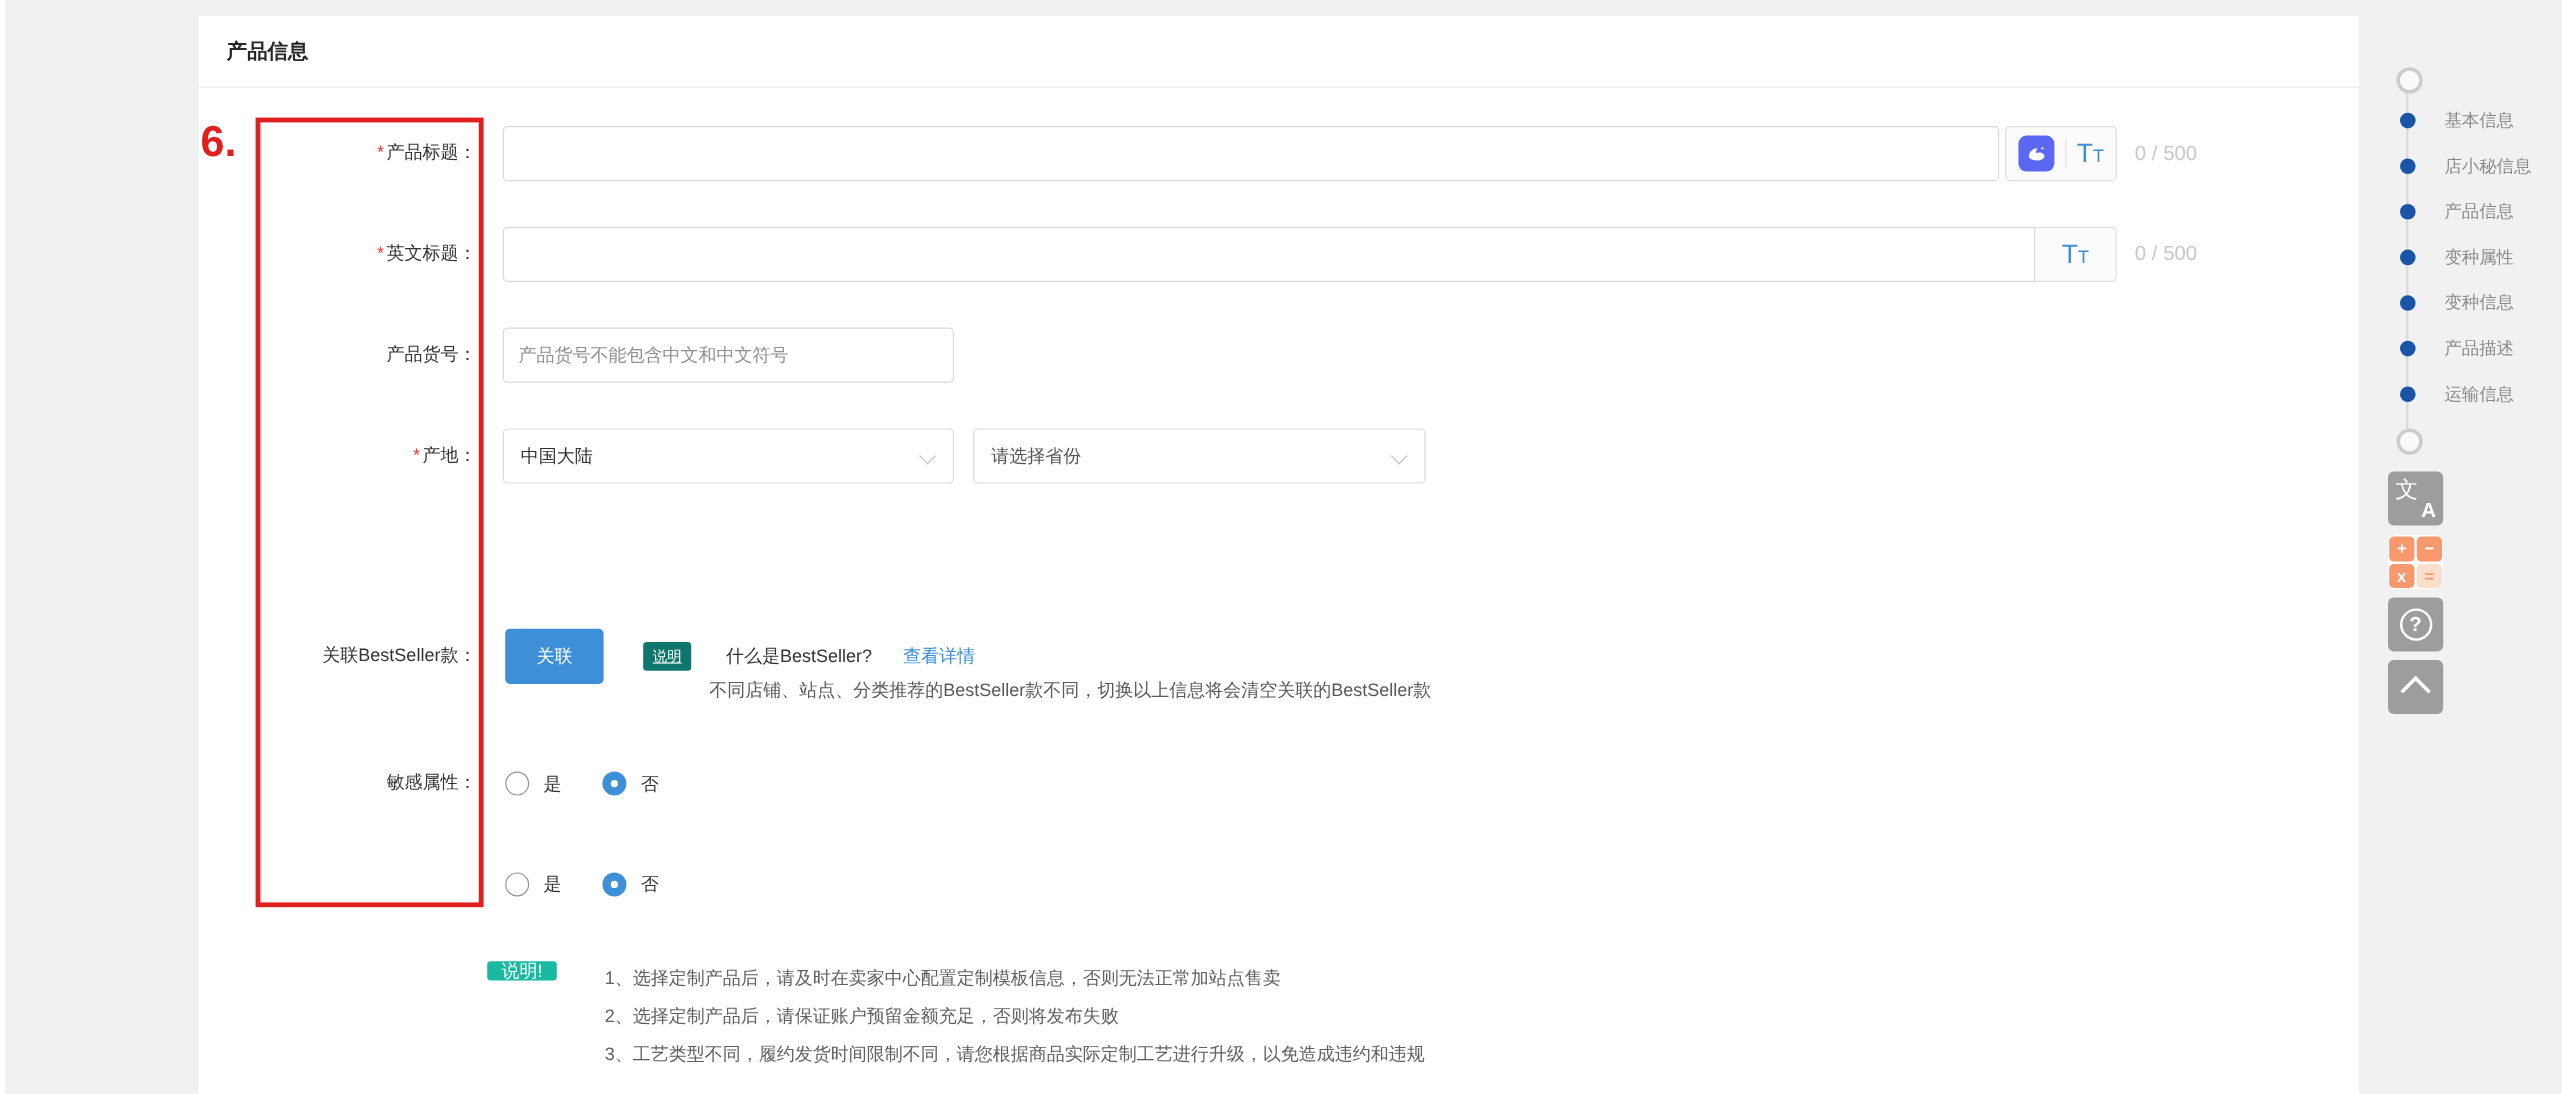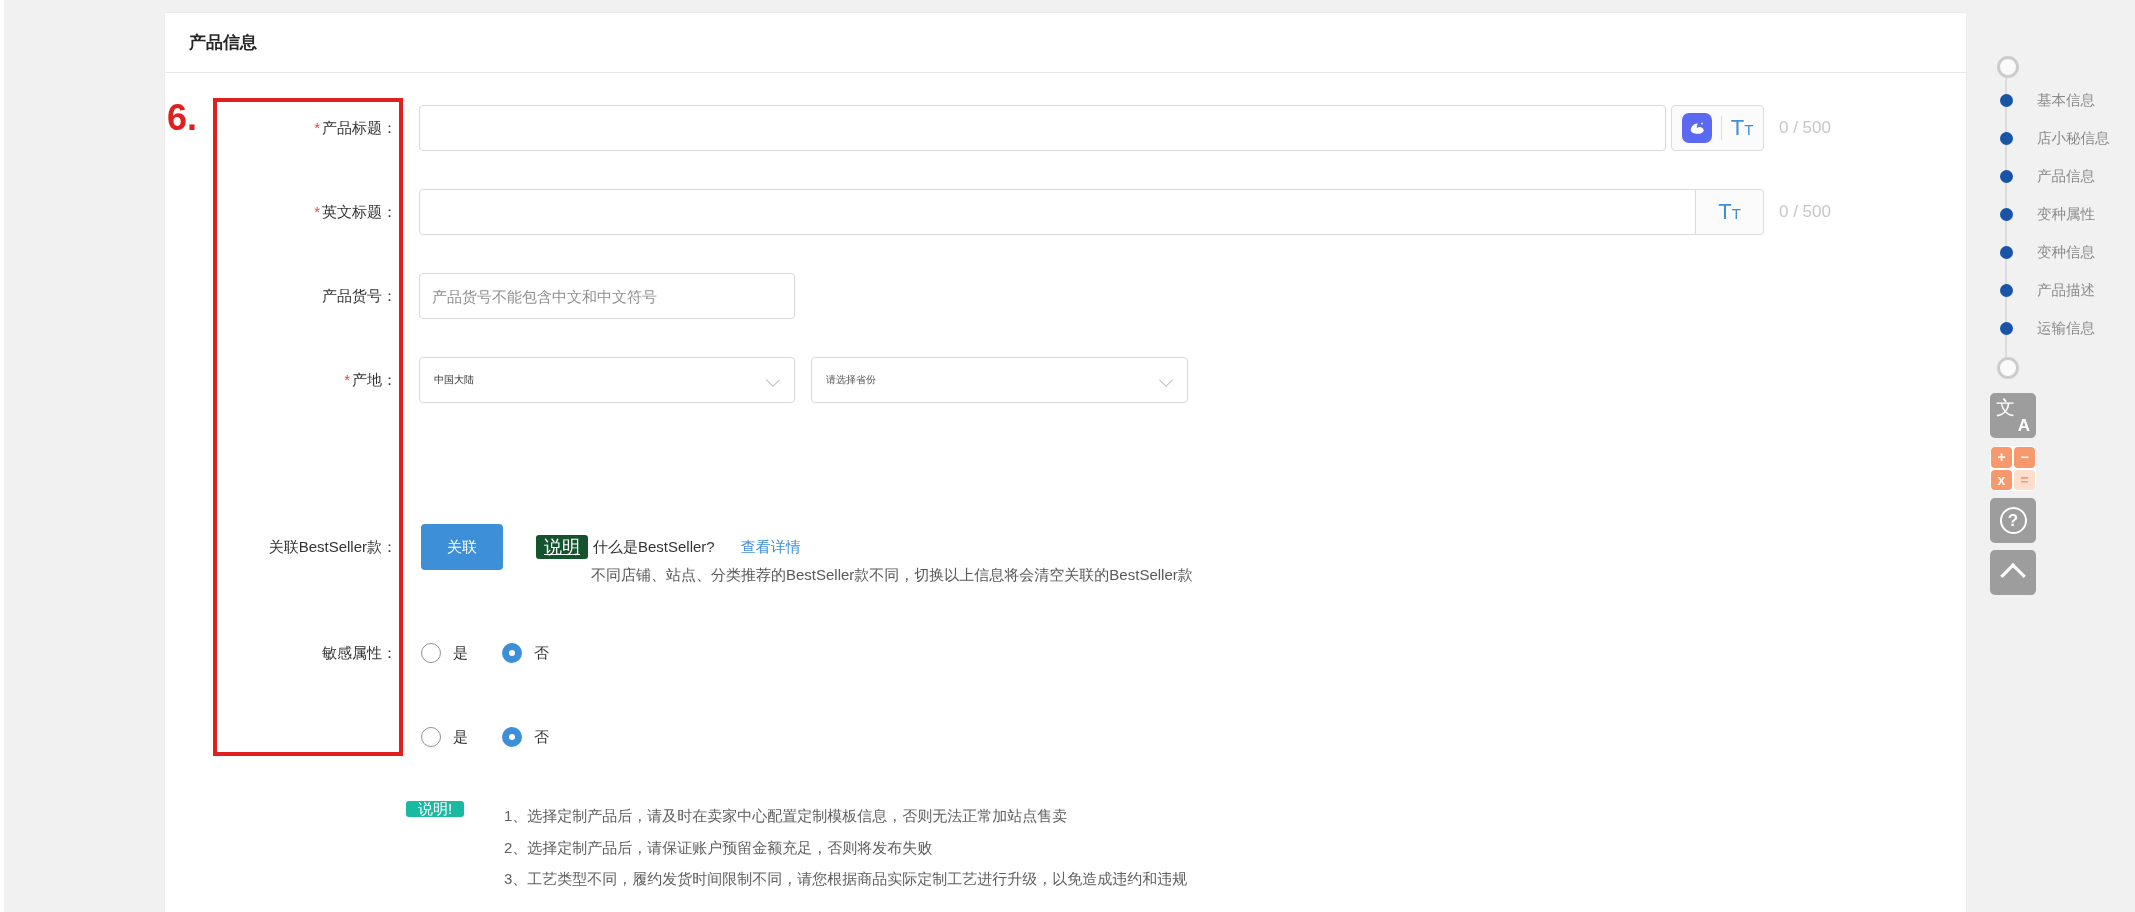--- a/index.html
+++ b/index.html
@@ -26,30 +26,30 @@
 
   .append{position:absolute;top:0;height:46px;border:1px solid #dcdcdc;border-radius:4px;box-sizing:border-box;background:#fbfbfb;display:flex;align-items:center;justify-content:center;}
   .append.flush{border-radius:0 4px 4px 0;border-left:none;}
   .ai-chip{width:30px;height:30px;border-radius:7px;background:#5b69f2;display:flex;align-items:center;justify-content:center;}
   .vsep{width:1px;height:24px;background:#e0e0e0;margin:0 9px;}
   .tt{color:#3d8fd8;font-weight:500;line-height:1;}
   .tt .t1{font-size:22px;}
   .tt .t2{font-size:15px;}
   .counter{position:absolute;left:1614px;top:0;line-height:46px;font-size:17px;color:#c7c7c7;white-space:nowrap;}
 
-  .select{position:absolute;top:0;height:46px;border:1px solid #d9d9d9;border-radius:4px;box-sizing:border-box;background:#fff;display:flex;align-items:center;padding:0 52px 0 14px;font-size:10px;cursor:pointer;}
+  .select{position:absolute;top:0;height:46px;border:1px solid #d9d9d9;border-radius:4px;box-sizing:border-box;background:#fff;display:flex;align-items:center;padding:0 52px 0 14px;font-size:15px;cursor:pointer;}
   .select .val{color:#303133;}
   .select .ph{color:#555;}
   .caret{position:absolute;right:16px;top:17px;width:9px;height:9px;border-right:1.5px solid #bfbfbf;border-bottom:1.5px solid #bfbfbf;transform:rotate(45deg);}
 
   
   .btn-primary{position:absolute;left:256px;top:0;width:82px;height:46px;background:#3d8fd8;color:#fff;border:none;border-radius:4px;font-size:15px;cursor:pointer;font-family:inherit;}
-  .badge-teal{display:inline-block;background:#14532d;color:#fff;border-radius:3px;font-size:18px;padding:3px 8px;line-height:18px;text-decoration:underline;}
+  .badge-teal{display:inline-block;background:#0f766e;color:#fff;border-radius:3px;font-size:12px;padding:3px 8px;line-height:18px;text-decoration:underline;}
   .bs-line1{position:absolute;left:371px;top:0;height:46px;display:flex;align-items:center;font-size:15px;color:#333;}
-  .bs-q{margin-left:5px;}
+  .bs-q{margin-left:29px;}
   .bs-link{margin-left:26px;color:#3d8fd8;cursor:pointer;text-decoration:none;}
   .bs-note{position:absolute;left:426px;top:553px;font-size:15px;color:#595959;white-space:nowrap;}
 
   
   .radio-row{display:flex;align-items:center;height:46px;position:absolute;left:256px;top:0;}
   .radio{width:20px;height:20px;border-radius:50%;box-sizing:border-box;background:#fff;border:1px solid #949494;cursor:pointer;position:relative;}
   .radio.checked{background:#3d8fd8;border:none;}
   .radio.checked::after{content:"";position:absolute;left:7px;top:7px;width:6px;height:6px;border-radius:50%;background:#fff;}
   .radio-lb{font-size:15px;color:#333;margin-left:12px;cursor:pointer;}
   .radio.second{margin-left:34px;}

